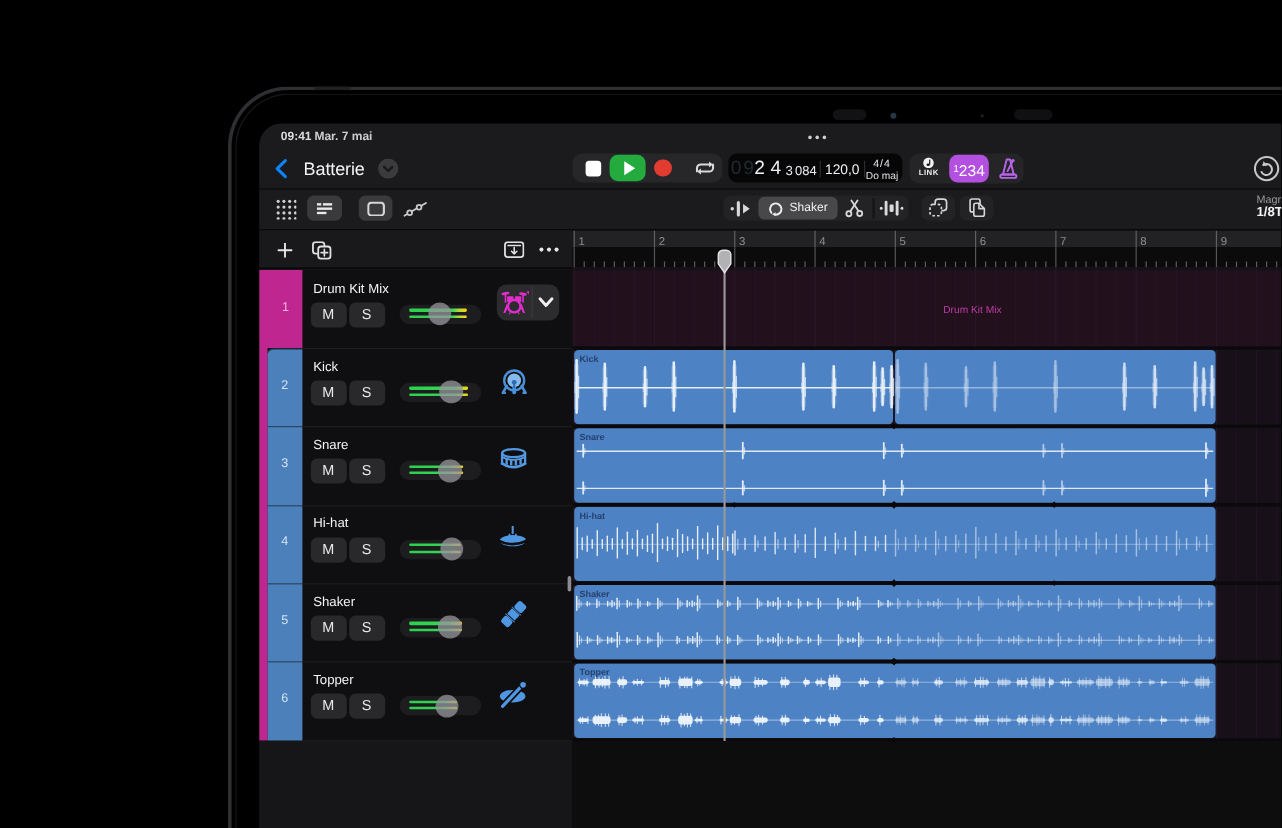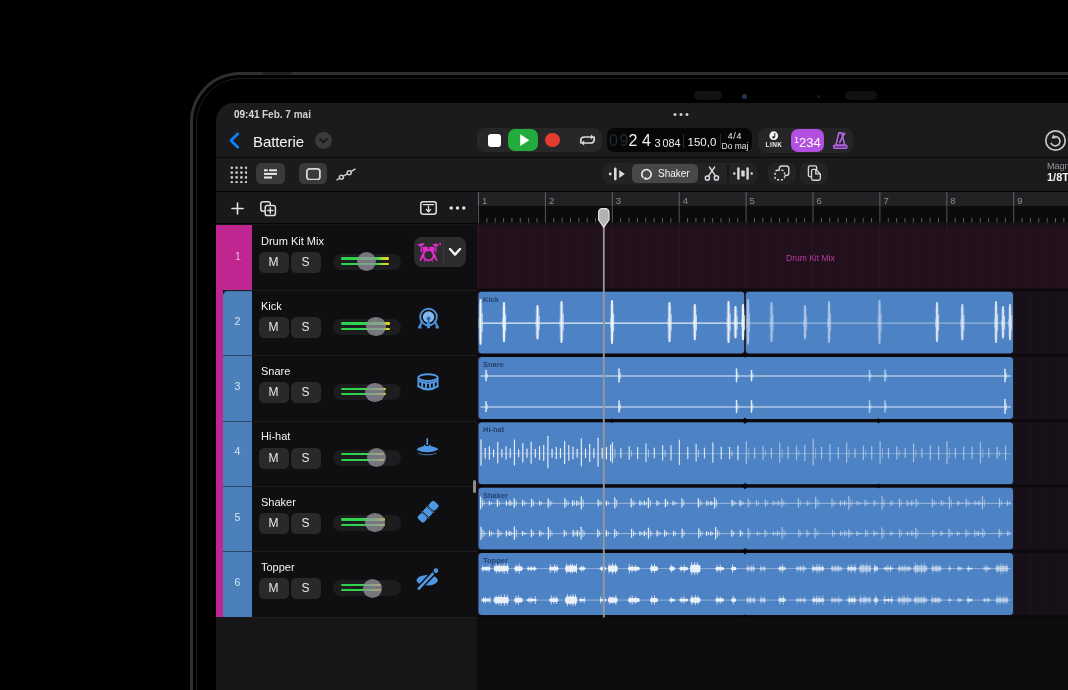--- a/index.html
+++ b/index.html
@@ -12,21 +12,21 @@
 <div class="abs" style="left:262px;top:72px;width:30px;height:3px;background:#202023;border-radius:2px"></div>
 <div class="abs" style="left:694px;top:91px;width:28px;height:9px;background:#121214;border-radius:5px"></div>
 <div class="abs" style="left:742px;top:93.5px;width:5px;height:5px;background:#223749;border-radius:50%"></div>
 <div class="abs" style="left:817px;top:95px;width:3px;height:3px;background:#1c1c1f;border-radius:50%"></div>
 <div class="abs" style="left:845px;top:91px;width:32px;height:9px;background:#101012;border-radius:5px"></div>
 <div class="abs" id="screen" style="left:216px;top:103px;width:852px;height:642px;border-top-left-radius:18px;background:#101012;overflow:hidden">
 <div class="abs" style="left:0;top:0;width:852px;height:89px;background:#1b1b1d;border-top-left-radius:18px"></div>
 <div class="abs" style="left:0;top:53.5px;width:852px;height:1px;background:#0a0a0b"></div>
 <div class="abs" style="left:0;top:87.5px;width:852px;height:1.5px;background:#050506"></div>
 <div class="abs" style="left:18px;top:5.5px;font-size:10px;font-weight:700;color:#dcdcde">09:41</div>
-<div class="abs" style="left:46px;top:5.5px;font-size:10px;font-weight:700;color:#cfcfd1">Feb. 7 mai</div>
+<div class="abs" style="left:46px;top:5.5px;font-size:10px;font-weight:700;color:#cfcfd1">Mar. 7 mai</div>
 <svg class="abs" style="left:457px;top:8.5px" width="16" height="5" viewBox="0 0 16 5">
       <circle cx="2" cy="2.5" r="1.5" fill="#cfcfd1"></circle>
       <circle cx="8" cy="2.5" r="1.5" fill="#cfcfd1"></circle>
       <circle cx="14" cy="2.5" r="1.5" fill="#cfcfd1"></circle>
     </svg>
 <svg class="abs" style="left:12px;top:28.5px" width="12" height="17" viewBox="0 0 12 17">
       <path d="M9.8 1.8 L3 8.5 L9.8 15.2" fill="none" stroke="#0a84ff" stroke-width="2.6" stroke-linecap="round" stroke-linejoin="round"></path>
     </svg>
 <div class="abs" style="left:37px;top:29.5px;font-size:15px;font-weight:400;color:#f4f4f6;letter-spacing:-0.1px">Batterie</div>
 <svg class="abs" style="left:99px;top:29px" width="17" height="17" viewBox="0 0 17 17">
@@ -48,21 +48,21 @@
       <path d="M14.9 2.5 L18.1 5 L14.9 7.5 Z" fill="#d9d9db"></path>
       <path d="M8.1 8.5 L4.9 11 L8.1 13.5 Z" fill="#d9d9db"></path>
     </svg>
 <div class="abs" style="left:391px;top:25px;width:145px;height:24px;background:#060607;border-radius:7px"></div>
 <div class="abs" style="left:393px;top:29px;font-size:16px;font-weight:400;color:#222930;letter-spacing:1.5px">09</div>
 <div class="abs" style="left:412.5px;top:29px;font-size:16px;font-weight:400;color:#eef0f3">2</div>
 <div class="abs" style="left:426px;top:29px;font-size:16px;font-weight:400;color:#eef0f3">4</div>
 <div class="abs" style="left:438.5px;top:33.5px;font-size:11px;font-weight:400;color:#e9ebee">3</div>
 <div class="abs" style="left:446.5px;top:33.8px;font-size:10.8px;font-weight:400;color:#e9ebee">084</div>
 <div class="abs" style="left:466.5px;top:30.5px;width:1px;height:14px;background:#2c2c2f"></div>
-<div class="abs" style="left:471.5px;top:32.5px;font-size:11.5px;font-weight:400;color:#eef0f3">150,0</div>
+<div class="abs" style="left:471.5px;top:32.5px;font-size:11.5px;font-weight:400;color:#eef0f3">120,0</div>
 <div class="abs" style="left:503.5px;top:30.5px;width:1px;height:14px;background:#2c2c2f"></div>
 <div class="abs" style="left:505px;top:27.5px;width:28px;text-align:center;font-size:8.8px;font-weight:400;color:#eef0f3;letter-spacing:0.8px">4/4</div>
 <div class="abs" style="left:505px;top:37.5px;width:28px;text-align:center;font-size:8.5px;font-weight:400;color:#e2e2e4">Do maj</div>
 <div class="abs" style="left:541.5px;top:24.5px;width:95px;height:25px;background:#252528;border-radius:8px"></div>
 <svg class="abs" style="left:553px;top:27.5px" width="9.5" height="9.5" viewBox="0 0 9.5 9.5">
       <circle cx="4.75" cy="4.75" r="4.4" fill="#f2f2f4"></circle>
       <rect x="5.3" y="2" width="0.95" height="4.1" fill="#141416"></rect>
       <ellipse cx="4.5" cy="6.3" rx="1.4" ry="1.1" fill="#141416"></ellipse>
     </svg>
 <div class="abs" style="left:543px;top:38px;width:30px;text-align:center;font-size:6.5px;font-weight:700;color:#ececee;letter-spacing:0.4px">LINK</div>

